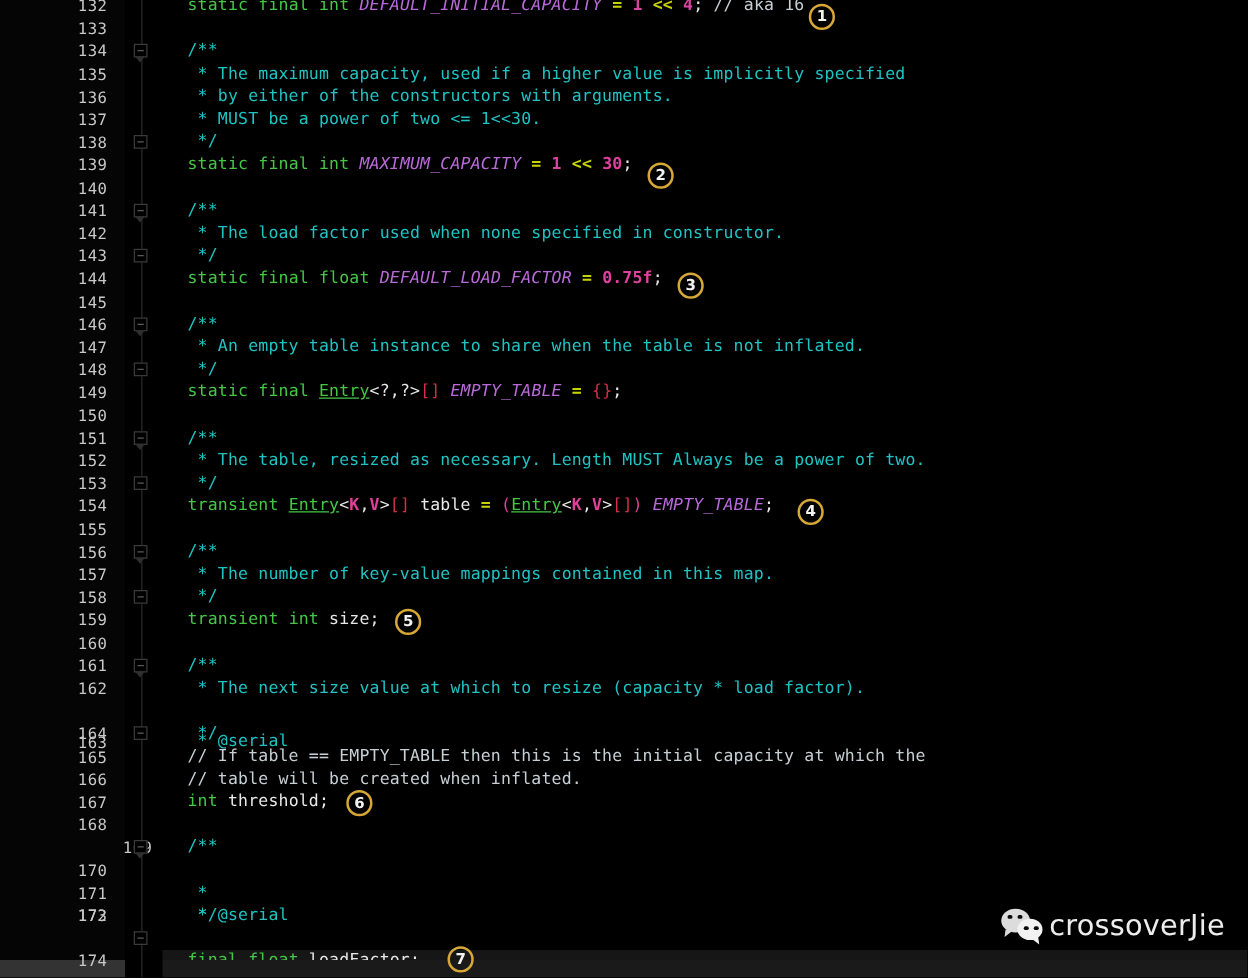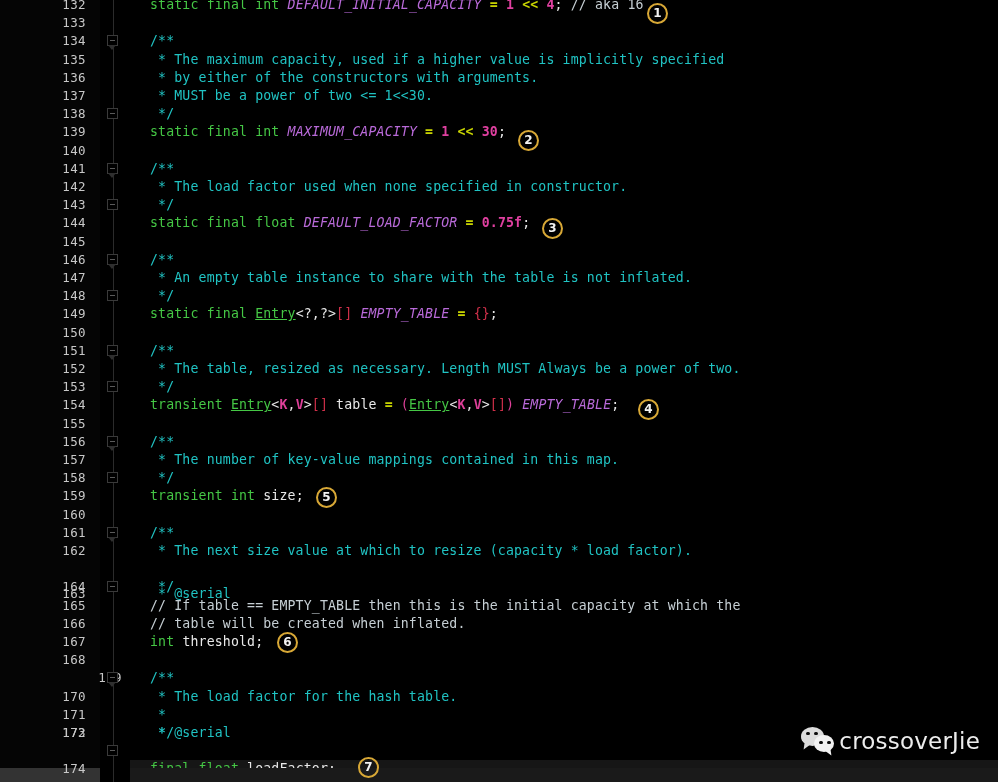--- a/index.html
+++ b/index.html
@@ -217,21 +217,21 @@
       <div class="line-row" style="top: 87px;"><span class="lnum" style="top: 0px;">137</span><span class="code"><span class="cmt"> * MUST be a power of two &lt;= 1&lt;&lt;30.</span></span></div>
       <div class="line-row" style="top: 105.2px;"><span class="lnum" style="top: 0px;">138</span><span class="code"><span class="cmt"> */</span></span></div>
       <div class="line-row" style="top: 123.4px;"><span class="lnum" style="top: 0px;">139</span><span class="code"><span class="kw">static</span><span class="pl"> </span><span class="kw">final</span><span class="pl"> </span><span class="kw">int</span><span class="pl"> </span><span class="cst">MAXIMUM_CAPACITY</span><span class="pl"> </span><span class="op">=</span><span class="pl"> </span><span class="num">1</span><span class="pl"> </span><span class="op">&lt;&lt;</span><span class="pl"> </span><span class="num">30</span><span class="pl">;</span></span></div>
       <div class="line-row" style="top: 141.6px;"><span class="lnum" style="top: 0px;">140</span><span class="code"></span></div>
       <div class="line-row" style="top: 159.8px;"><span class="lnum" style="top: 0px;">141</span><span class="code"><span class="cmt">/**</span></span></div>
       <div class="line-row" style="top: 178px;"><span class="lnum" style="top: 0px;">142</span><span class="code"><span class="cmt"> * The load factor used when none specified in constructor.</span></span></div>
       <div class="line-row" style="top: 196.2px;"><span class="lnum" style="top: 0px;">143</span><span class="code"><span class="cmt"> */</span></span></div>
       <div class="line-row" style="top: 214.4px;"><span class="lnum" style="top: 0px;">144</span><span class="code"><span class="kw">static</span><span class="pl"> </span><span class="kw">final</span><span class="pl"> </span><span class="kw">float</span><span class="pl"> </span><span class="cst">DEFAULT_LOAD_FACTOR</span><span class="pl"> </span><span class="op">=</span><span class="pl"> </span><span class="num">0.75f</span><span class="pl">;</span></span></div>
       <div class="line-row" style="top: 232.6px;"><span class="lnum" style="top: 0px;">145</span><span class="code"></span></div>
       <div class="line-row" style="top: 250.8px;"><span class="lnum" style="top: 0px;">146</span><span class="code"><span class="cmt">/**</span></span></div>
-      <div class="line-row" style="top: 269px;"><span class="lnum" style="top: 0px;">147</span><span class="code"><span class="cmt"> * An empty table instance to share with the table is not inflated.</span></span></div>
+      <div class="line-row" style="top: 269px;"><span class="lnum" style="top: 0px;">147</span><span class="code"><span class="cmt"> * An empty table instance to share when the table is not inflated.</span></span></div>
       <div class="line-row" style="top: 287.2px;"><span class="lnum" style="top: 0px;">148</span><span class="code"><span class="cmt"> */</span></span></div>
       <div class="line-row" style="top: 305.4px;"><span class="lnum" style="top: 0px;">149</span><span class="code"><span class="kw">static</span><span class="pl"> </span><span class="kw">final</span><span class="pl"> </span><span class="typ">Entry</span><span class="pl">&lt;</span><span class="pl">?</span><span class="pl">,</span><span class="pl">?</span><span class="pl">&gt;</span><span class="brk">[</span><span class="brk">]</span><span class="pl"> </span><span class="cst">EMPTY_TABLE</span><span class="pl"> </span><span class="op">=</span><span class="pl"> </span><span class="brace">{</span><span class="brace">}</span><span class="pl">;</span></span></div>
       <div class="line-row" style="top: 323.6px;"><span class="lnum" style="top: 0px;">150</span><span class="code"></span></div>
       <div class="line-row" style="top: 341.8px;"><span class="lnum" style="top: 0px;">151</span><span class="code"><span class="cmt">/**</span></span></div>
       <div class="line-row" style="top: 360px;"><span class="lnum" style="top: 0px;">152</span><span class="code"><span class="cmt"> * The table, resized as necessary. Length MUST Always be a power of two.</span></span></div>
       <div class="line-row" style="top: 378.2px;"><span class="lnum" style="top: 0px;">153</span><span class="code"><span class="cmt"> */</span></span></div>
       <div class="line-row" style="top: 396.4px;"><span class="lnum" style="top: 0px;">154</span><span class="code"><span class="kw">transient</span><span class="pl"> </span><span class="typ">Entry</span><span class="pl">&lt;</span><span class="tp">K</span><span class="pl">,</span><span class="tp">V</span><span class="pl">&gt;</span><span class="brk">[</span><span class="brk">]</span><span class="pl"> </span><span class="pl">table</span><span class="pl"> </span><span class="op">=</span><span class="pl"> </span><span class="par">(</span><span class="typ">Entry</span><span class="pl">&lt;</span><span class="tp">K</span><span class="pl">,</span><span class="tp">V</span><span class="pl">&gt;</span><span class="brk">[</span><span class="brk">]</span><span class="par">)</span><span class="pl"> </span><span class="cst">EMPTY_TABLE</span><span class="pl">;</span></span></div>
       <div class="line-row" style="top: 414.6px;"><span class="lnum" style="top: 0px;">155</span><span class="code"></span></div>
       <div class="line-row" style="top: 432.8px;"><span class="lnum" style="top: 0px;">156</span><span class="code"><span class="cmt">/**</span></span></div>
       <div class="line-row" style="top: 451px;"><span class="lnum" style="top: 0px;">157</span><span class="code"><span class="cmt"> * The number of key-value mappings contained in this map.</span></span></div>
@@ -240,21 +240,21 @@
       <div class="line-row" style="top: 505.6px;"><span class="lnum" style="top: 0px;">160</span><span class="code"></span></div>
       <div class="line-row" style="top: 523.8px;"><span class="lnum" style="top: 0px;">161</span><span class="code"><span class="cmt">/**</span></span></div>
       <div class="line-row" style="top: 542px;"><span class="lnum" style="top: 0px;">162</span><span class="code"><span class="cmt"> * The next size value at which to resize (capacity * load factor).</span></span></div>
       <div class="line-row" style="top: 560.2px; margin-top: 25px;"><span class="lnum" style="top: 0px;">163</span><span class="code"><span class="cmt"> * @serial</span></span></div>
       <div class="line-row" style="top: 578.4px;"><span class="lnum" style="top: 0px;">164</span><span class="code"><span class="cmt"> */</span></span></div>
       <div class="line-row" style="top: 596.6px;"><span class="lnum" style="top: 0px; padding-left: 28px;">165</span><span class="code"><span class="lcmt">// If table == EMPTY_TABLE then this is the initial capacity at which the</span></span></div>
       <div class="line-row" style="top: 614.8px;"><span class="lnum" style="top: 0px;">166</span><span class="code"><span class="lcmt">// table will be created when inflated.</span></span></div>
       <div class="line-row" style="top: 633px;"><span class="lnum" style="top: 0px;">167</span><span class="code"><span class="kw">int</span><span class="pl"> </span><span class="pl">threshold</span><span class="pl">;</span></span></div>
       <div class="line-row" style="top: 651.2px;"><span class="lnum" style="top: 0px;">168</span><span class="code"></span></div>
       <div class="line-row" style="top: 669.4px;"><span class="lnum" style="top: 0px; margin-left: 36px;">169</span><span class="code"><span class="cmt">/**</span></span></div>
-      <div class="line-row" style="top: 687.6px;"><span class="lnum" style="top: 0px;">170</span><span class="code"><span class="cmt"> * The load factor for the hash table.</span></span></div>
+      <div class="line-row" style="top: 687.6px;"><span class="lnum" style="top: 0px;">170</span></div>
       <div class="line-row" style="top: 705.8px;"><span class="lnum" style="top: 0px;">171</span><span class="code"><span class="cmt"> *</span></span></div>
       <div class="line-row" style="top: 724px;"><span class="lnum" style="top: 0px;">172</span><span class="code"><span class="cmt"> * @serial</span></span></div>
       <div class="line-row" style="top: 724px;"><span class="lnum" style="top: 0px;">173</span><span class="code"><span class="cmt"> */</span></span></div>
       <div class="line-row current" style="top: 760.4px;"><span class="lnum" style="top: 0px;">174</span><span class="code"><span class="kw">final</span><span class="pl"> </span><span class="kw">float</span><span class="pl"> </span><span class="pl">loadFactor</span><span class="pl">;</span></span></div>
     </div>
   <div id="folds">
       <div class="fold-mark start" style="top: 35.4px;">
         <div class="box"></div>
         <div class="tri"></div>
       </div>

